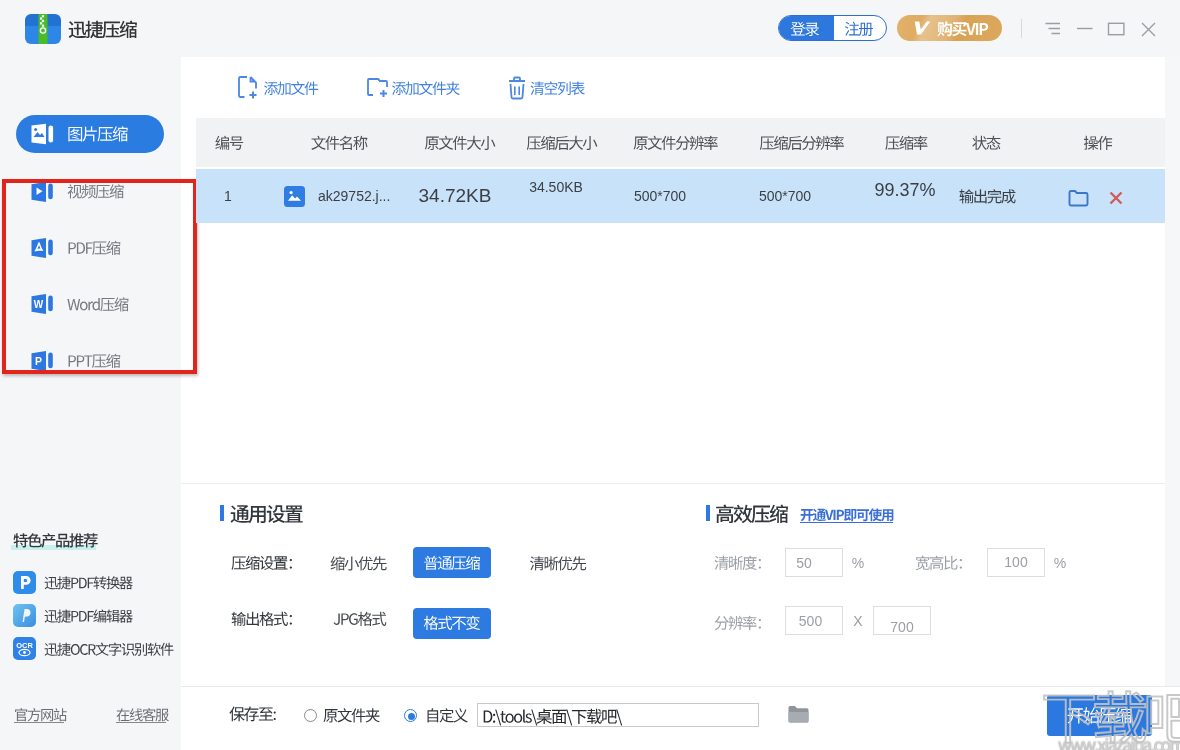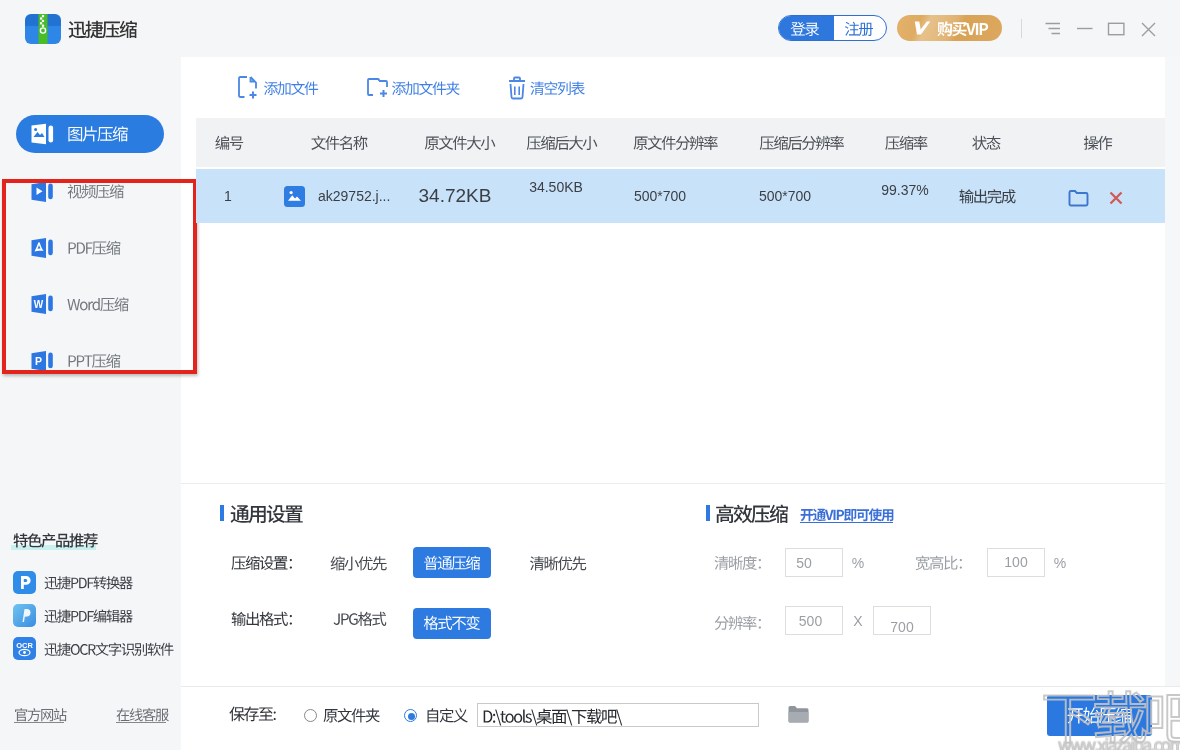--- a/index.html
+++ b/index.html
@@ -138,21 +138,21 @@
 <svg class="abs" style="left:284px;top:186px" width="21" height="21" viewBox="0 0 21 21">
 <rect width="21" height="21" rx="3.5" fill="#2f7ce2"></rect>
 <path d="M4 14.8 L8.2 9.2 L11 12.6 L13 10.4 L17 14.8 Z" fill="#fff"></path>
 <circle cx="7.1" cy="6.6" r="1.6" fill="#fff"></circle>
 </svg>
 <div class="lat" style="left:318px;top:169px;height:54px;font-size:14px">ak29752.j...</div>
 <div class="lat" style="left:415px;top:169px;width:80px;height:54px;font-size:19px">34.72KB</div>
 <div class="lat" style="left:516px;top:169px;width:80px;height:36px;font-size:14px">34.50KB</div>
 <div class="lat" style="left:620px;top:169px;width:80px;height:54px;font-size:14px">500*700</div>
 <div class="lat" style="left:745px;top:169px;width:80px;height:54px;font-size:14px">500*700</div>
-<div class="lat" style="left:865px;top:169px;width:80px;height:42px;font-size:14px">99.37%</div>
+<div class="lat" style="left:865px;top:169px;width:80px;height:42px;font-size:18px">99.37%</div>
 
 <svg class="abs" style="left:1068px;top:189px" width="21" height="18" viewBox="0 0 21 18">
 <path d="M1.5 3.5 a1.5 1.5 0 0 1 1.5 -1.5 H7 l1.8 2 H18 a1.5 1.5 0 0 1 1.5 1.5 V15 a1.5 1.5 0 0 1 -1.5 1.5 H3 a1.5 1.5 0 0 1 -1.5 -1.5 Z" fill="none" stroke="#3b76cf" stroke-width="1.9"></path>
 </svg>
 <svg class="abs" style="left:1109px;top:191px" width="14" height="14" viewBox="0 0 14 14">
 <path d="M1.5 1.5 L12.5 12.5 M12.5 1.5 L1.5 12.5" stroke="#d25955" stroke-width="2.3"></path>
 </svg>
 
 <div class="abs" style="left:181px;top:483px;width:984px;height:1px;background:#ebedef"></div>
 <div class="abs" style="left:220px;top:505px;width:4px;height:16px;background:#2d7be2"></div>

